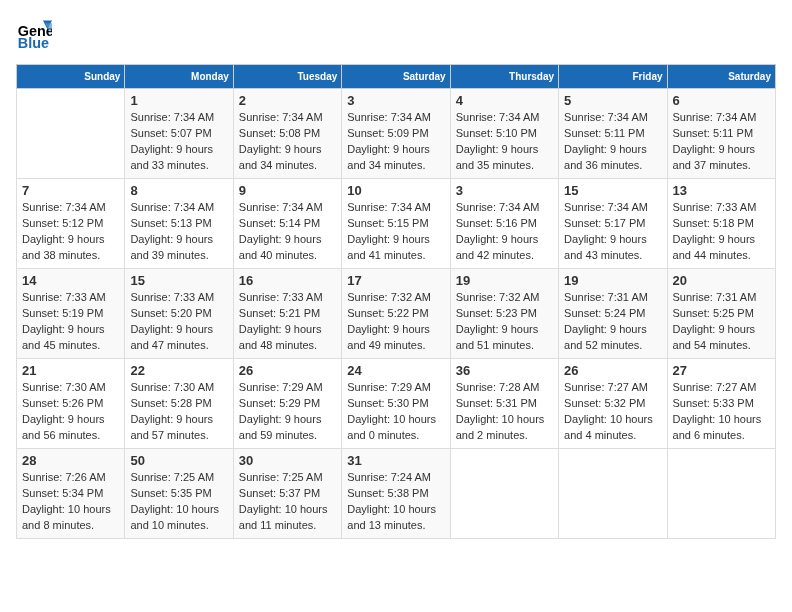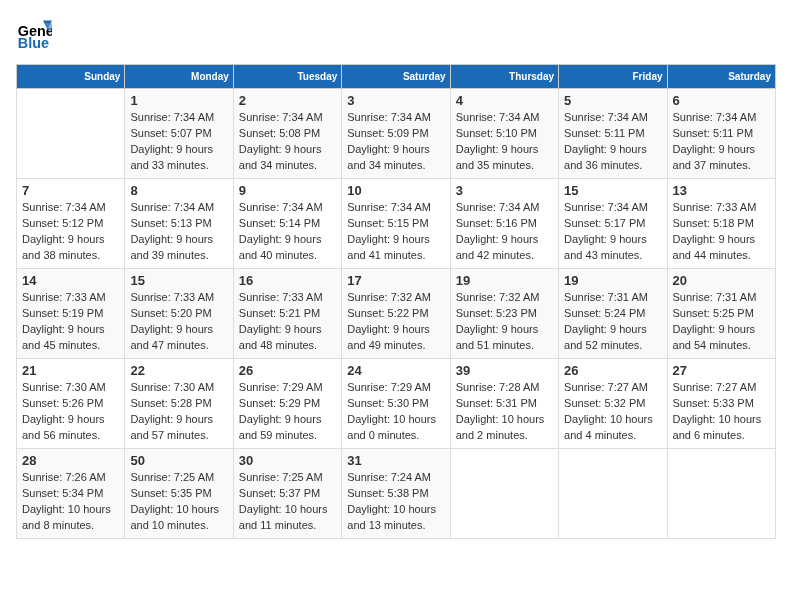--- a/index.html
+++ b/index.html
@@ -283,21 +283,21 @@
 and 59 minutes.</div>
         </td>
         <td>
           <span class="day-number">24</span>
           <div class="day-info" style="white-space: pre-line;">Sunrise: 7:29 AM
 Sunset: 5:30 PM
 Daylight: 10 hours
 and 0 minutes.</div>
         </td>
         <td>
-          <span class="day-number">39</span>
+          <span class="day-number">36</span>
           <div class="day-info" style="white-space: pre-line;">Sunrise: 7:28 AM
 Sunset: 5:31 PM
 Daylight: 10 hours
 and 2 minutes.</div>
         </td>
         <td>
           <span class="day-number">26</span>
           <div class="day-info" style="white-space: pre-line;">Sunrise: 7:27 AM
 Sunset: 5:32 PM
 Daylight: 10 hours

